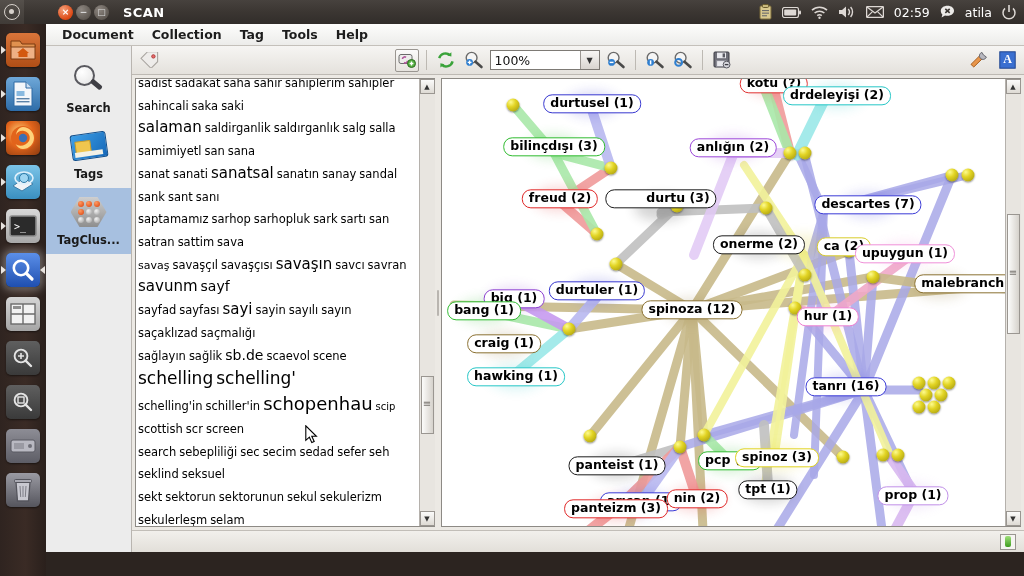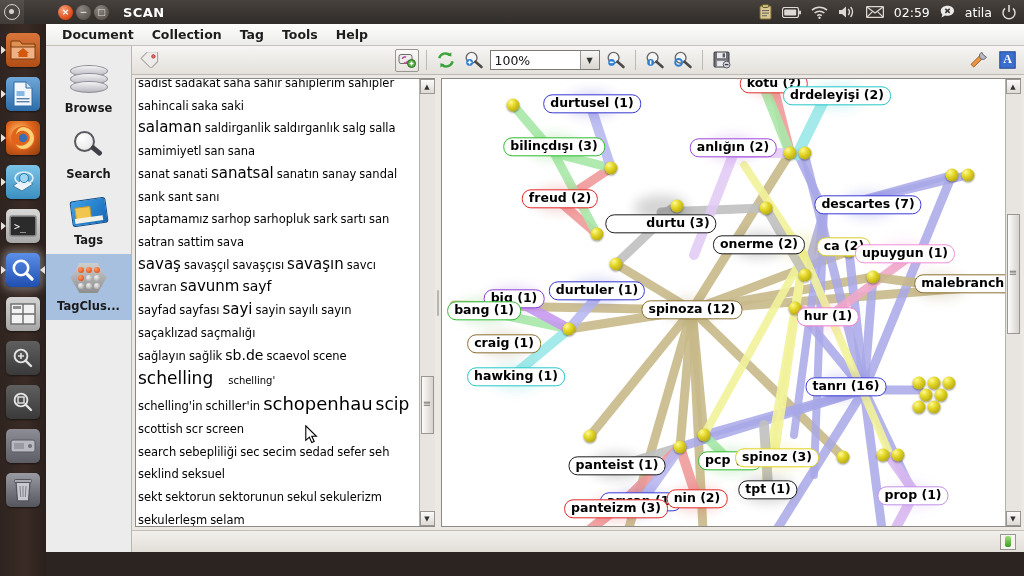--- a/index.html
+++ b/index.html
@@ -386,30 +386,20 @@
       <div class="menu-item"><span>Document</span></div>
       <div class="menu-item"><span>Collection</span></div>
       <div class="menu-item"><span>Tag</span></div>
       <div class="menu-item"><span>Tools</span></div>
       <div class="menu-item"><span>Help</span></div>
     </div>
 
     <div class="app-body">
 
       <div class="sidenav">
-        <div class="nav-item">
-          <div class="nav-ico">
-            <div class="db-cyl">
-                <i></i>
-                <i></i>
-                <i></i>
-              </div>
-          </div>
-          <div class="nav-label">Browse</div>
-        </div>
         <div class="nav-item">
           <div class="nav-ico">
             <div class="mag">
                 <div class="lens"></div>
                 <div class="handle"></div>
               </div>
           </div>
           <div class="nav-label">Search</div>
         </div>
         <div class="nav-item">
@@ -532,24 +522,24 @@
         <div class="panes">
 
           <div class="cloud-pane">
             <div class="cloud-scroll-h">
               <div class="cloud-box">
                 <div class="cloud" id="cloud">
                     <div><span style="font-size: 11.5px;">sadist</span><span style="font-size: 11.5px;">sadakat</span><span style="font-size: 11.5px;">saha</span><span style="font-size: 11.5px;">sahir</span><span style="font-size: 11.5px;">sahiplerim</span><span style="font-size: 11.5px;">sahipler</span><span style="font-size: 11.5px;">sahincali</span><span style="font-size: 11.5px;">saka</span><span style="font-size: 11.5px;">saki</span></div>
                     <div><span style="font-size: 15px;">salaman</span><span style="font-size: 11.5px;">saldirganlik</span><span style="font-size: 11.5px;">saldırganlık</span><span style="font-size: 11.5px;">salg</span><span style="font-size: 11.5px;">salla</span><span style="font-size: 11.5px;">samimiyetl</span><span style="font-size: 11.5px;">san</span><span style="font-size: 11.5px;">sana</span></div>
                     <div><span style="font-size: 11.5px;">sanat</span><span style="font-size: 11.5px;">sanati</span><span style="font-size: 15px;">sanatsal</span><span style="font-size: 11.5px;">sanatın</span><span style="font-size: 11.5px;">sanay</span><span style="font-size: 11.5px;">sandal</span><span style="font-size: 11.5px;">sank</span><span style="font-size: 11.5px;">sant</span><span style="font-size: 11.5px;">sanı</span></div>
                     <div><span style="font-size: 11.5px;">saptamamız</span><span style="font-size: 11.5px;">sarhop</span><span style="font-size: 11.5px;">sarhopluk</span><span style="font-size: 11.5px;">sark</span><span style="font-size: 11.5px;">sartı</span><span style="font-size: 11.5px;">san</span><span style="font-size: 11.5px;">satran</span><span style="font-size: 11.5px;">sattim</span><span style="font-size: 11.5px;">sava</span></div>
-                    <div><span style="font-size: 15px; text-align: center;">savaş</span><span style="font-size: 11.5px;">savaşçıl</span><span style="font-size: 11.5px;">savaşçısı</span><span style="font-size: 15px;">savaşın</span><span style="font-size: 11.5px;">savcı</span><span style="font-size: 11.5px;">savran</span><span style="font-size: 15px;">savunm</span><span style="font-size: 14px;">sayf</span></div>
+                    <div><span style="font-size: 11px; text-align: center;">savaş</span><span style="font-size: 11.5px;">savaşçıl</span><span style="font-size: 11.5px;">savaşçısı</span><span style="font-size: 15px;">savaşın</span><span style="font-size: 11.5px;">savcı</span><span style="font-size: 11.5px;">savran</span><span style="font-size: 15px;">savunm</span><span style="font-size: 14px;">sayf</span></div>
                     <div><span style="font-size: 11.5px;">sayfad</span><span style="font-size: 11.5px;">sayfası</span><span style="font-size: 15px;">sayi</span><span style="font-size: 11.5px;">sayin</span><span style="font-size: 11.5px;">sayılı</span><span style="font-size: 11.5px;">sayın</span><span style="font-size: 11.5px;">saçaklızad</span><span style="font-size: 11.5px;">saçmalığı</span></div>
-                    <div><span style="font-size: 11.5px;">sağlayın</span><span style="font-size: 11.5px;">sağlik</span><span style="font-size: 14px;">sb.de</span><span style="font-size: 11.5px;">scaevol</span><span style="font-size: 11.5px;">scene</span><span style="font-size: 17px;">schelling</span><span style="font-size: 10px; margin-left: 12px;">schelling'</span></div>
-                    <div><span style="font-size: 11.5px;">schelling'in</span><span style="font-size: 11.5px;">schiller'in</span><span style="font-size: 18px;">schopenhau</span><span style="font-size: 17px;">scip</span><span style="font-size: 11.5px;">scottish</span><span style="font-size: 11.5px;">scr</span><span style="font-size: 11.5px;">screen</span></div>
+                    <div><span style="font-size: 11.5px;">sağlayın</span><span style="font-size: 11.5px;">sağlik</span><span style="font-size: 14px;">sb.de</span><span style="font-size: 11.5px;">scaevol</span><span style="font-size: 11.5px;">scene</span><span style="font-size: 17px;">schelling</span><span style="font-size: 17px;">schelling'</span></div>
+                    <div><span style="font-size: 11.5px;">schelling'in</span><span style="font-size: 11.5px;">schiller'in</span><span style="font-size: 18px;">schopenhau</span><span style="font-size: 10px;">scip</span><span style="font-size: 11.5px;">scottish</span><span style="font-size: 11.5px;">scr</span><span style="font-size: 11.5px;">screen</span></div>
                     <div><span style="font-size: 11.5px;">search</span><span style="font-size: 11.5px;">sebepliliği</span><span style="font-size: 11.5px;">sec</span><span style="font-size: 11.5px;">secim</span><span style="font-size: 11.5px;">sedad</span><span style="font-size: 11.5px;">sefer</span><span style="font-size: 11.5px;">seh</span><span style="font-size: 11.5px;">seklind</span><span style="font-size: 11.5px;">seksuel</span></div>
                     <div><span style="font-size: 11.5px;">sekt</span><span style="font-size: 11.5px;">sektorun</span><span style="font-size: 11.5px;">sektorunun</span><span style="font-size: 11.5px;">sekul</span><span style="font-size: 11.5px;">sekulerizm</span><span style="font-size: 11.5px;">sekulerleşm</span><span style="font-size: 11.5px;">selam</span></div>
                     <div></div>
                   </div>
                 <div id="mouse-cursor" style="position:absolute;left:169px;top:346px;pointer-events:none;">
                   <svg width="14" height="20" viewBox="0 0 14 20">
                       <path d="M0.8 0.8 L0.8 15.4 L4.4 12.2 L6.8 17.6 L9.2 16.5 L6.8 11.3 L11.4 11.3 Z" fill="#ffffff" stroke="#000000" stroke-width="1.1"></path>
                     </svg>
                 </div>
               </div>
@@ -696,21 +686,21 @@
                 <div class="ball" style="left: 238px; top: 368px;"></div>
                 <div class="ball" style="left: 262px; top: 356px;"></div>
                 <div class="ball" style="left: 401px; top: 378px;"></div>
                 <div class="ball" style="left: 148px; top: 357px;"></div>
                 <div class="node-label" style="left: 332px; top: 5px; border-color: rgb(224, 48, 48);">kotu (?)</div>
                 <div class="node-label" style="left: 395px; top: 17px; border-color: rgb(37, 198, 198);">drdeleyişi (2)</div>
                 <div class="node-label" style="left: 150px; top: 25px; border-color: rgb(54, 54, 207);">durtusel (1)</div>
                 <div class="node-label" style="left: 112px; top: 68px; border-color: rgb(47, 187, 47);">bilinçdışı (3)</div>
                 <div class="node-label" style="left: 291px; top: 69px; border-color: rgb(155, 69, 216);">anlığın (2)</div>
                 <div class="node-label" style="left: 118px; top: 120px; border-color: rgb(224, 38, 38);">freud (2)</div>
-                <div class="node-label" style="left: 219px; top: 145px; border-color: rgb(27, 27, 27); padding-left: 40px;">durtu (3)</div>
+                <div class="node-label" style="left: 219px; top: 120px; border-color: rgb(27, 27, 27); padding-left: 40px;">durtu (3)</div>
                 <div class="node-label" style="left: 426px; top: 126px; border-color: rgb(58, 58, 214);">descartes (7)</div>
                 <div class="node-label" style="left: 317px; top: 166px; border-color: rgb(27, 27, 27);">onerme (2)</div>
                 <div class="node-label" style="left: 362px; top: 168px; border-color: rgb(216, 204, 42); margin-left: 40px;">ca (2)</div>
                 <div class="node-label" style="left: 463px; top: 175px; border-color: rgb(239, 143, 216);">upuygun (1)</div>
                 <div class="node-label" style="left: 498px; top: 205px; border-color: rgb(138, 112, 48); margin-left: 35px;">malebranch (3)</div>
                 <div class="node-label" style="left: 155px; top: 212px; border-color: rgb(54, 54, 207);">durtuler (1)</div>
                 <div class="node-label" style="left: 72px; top: 220px; border-color: rgb(140, 63, 208);">big (1)</div>
                 <div class="node-label" style="left: 42px; top: 232px; border-color: rgb(47, 187, 47);">bang (1)</div>
                 <div class="node-label" style="left: 250px; top: 231px; border-color: rgb(138, 112, 48);">spinoza (12)</div>
                 <div class="node-label" style="left: 386px; top: 238px; border-color: rgb(239, 127, 208);">hur (1)</div>

